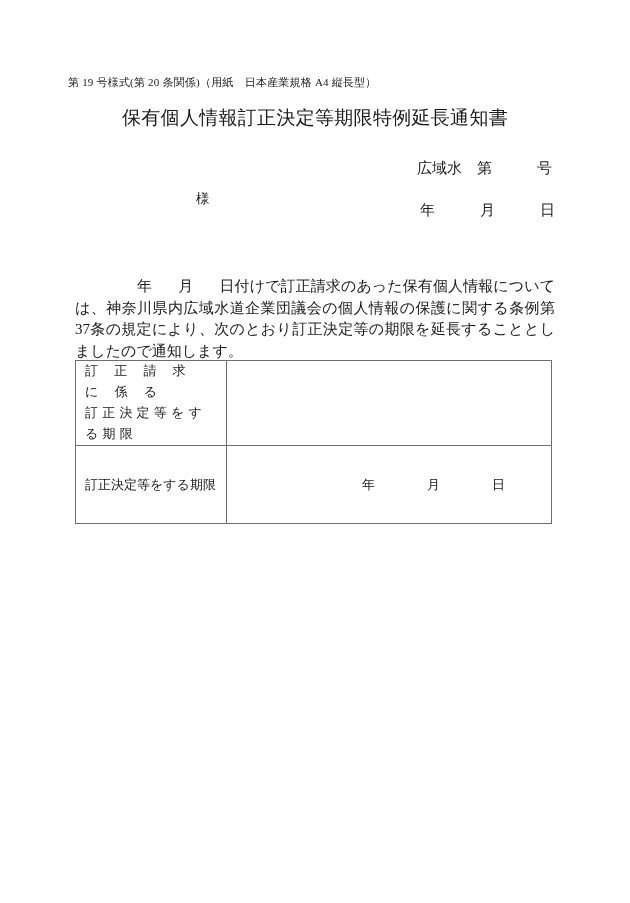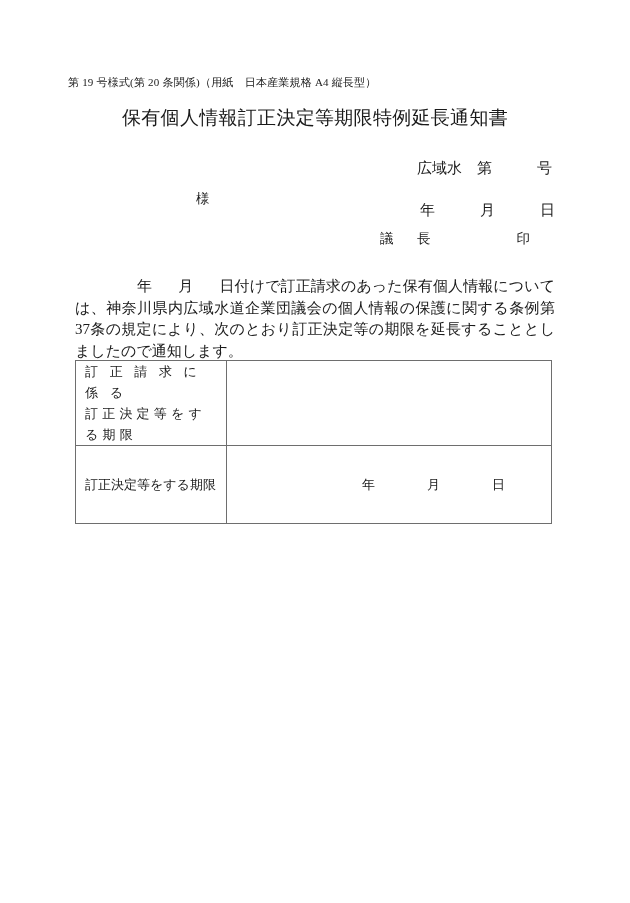--- a/index.html
+++ b/index.html
@@ -128,21 +128,21 @@
     padding: 0 10px;
   }
   .spaced-wide {
     display: block;
     letter-spacing: 4.2px;
   }
   .spaced-extra {
     letter-spacing: 10px;
     padding-left: 5px;
   }
-  .row-h1 { height: 58px; }
+  .row-h1 { height: 58px; font-family: Liberation Mono, monospace; }
   .row-h2 { height: 112px; }
   .row-h3 { height: 78px; }
   .row-h4 { height: 70px; }
 
   .date-fields {
     padding-left: 125px;
     white-space: pre;
   }
   .tel-label {
     display: block;
@@ -159,24 +159,20 @@
   <div class="doc-title">保有個人情報訂正決定等期限特例延長通知書</div>
 
   <div class="doc-meta">
     <span>広域水　第　　　号</span>
     <span class="meta-date">年　　　月　　　日</span>
   </div>
 
   <div class="addressee">様</div>
 
   <div class="issuer">
-    <span class="role-row">
-      <span class="role">議　長</span>
-      <span>印</span>
-    </span>
   </div>
 
   <div class="body-text">
     <span class="lead-indent"></span><span>年</span><span class="blank-gap"></span><span>月</span><span class="blank-gap"></span><span>日付けで訂正請求のあった保有個人情報については、神奈川県内広域水道企業団議会の個人情報の保護に関する条例第37条の規定により、次のとおり訂正決定等の期限を延長することとしましたので通知します。</span>
   </div>
 
   <table class="form-table">
     <tbody>
       <tr class="row-h1">
         <td class="label-cell">

